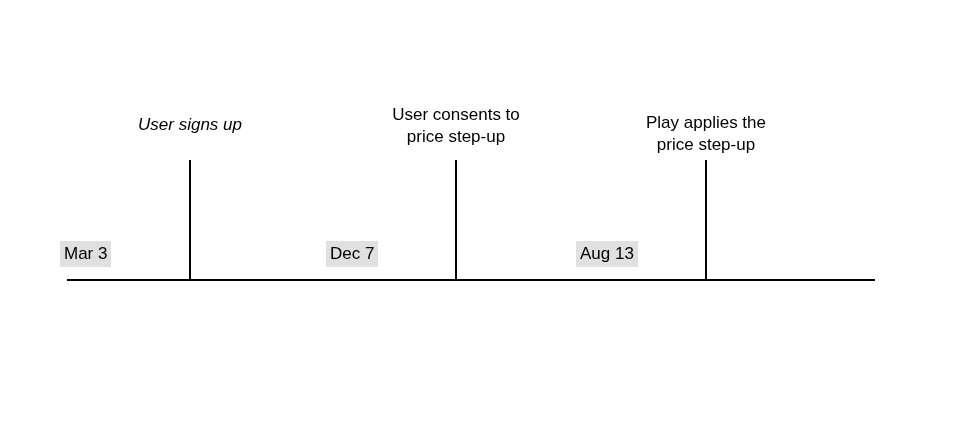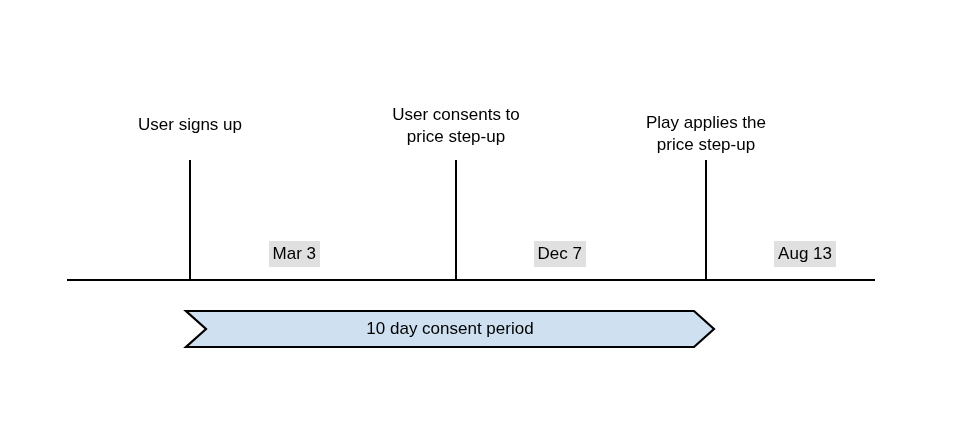--- a/index.html
+++ b/index.html
@@ -50,35 +50,35 @@
     text-align: center;
     font-size: 17px;
     line-height: 22px;
     color: #000000;
     white-space: pre-line;
   }
   .event-date-wrap {
     position: absolute;
     width: 260px;
     left: -130px;
-    text-align: right;
+    text-align: left;
   }
   .event-date {
     display: inline-block;
     background: #e0e0e0;
     font-size: 17px;
     line-height: 21px;
     padding: 2px 4px 3px 4px;
     color: #000000;
   }
 
   
   #marker-signup         { left: 190px; }
   #marker-signup .event-tick    { top: 160px; height: 119px; }
-  #marker-signup .event-caption { top: 114px; }
+  #marker-signup .event-caption { top: 114px; font-style: italic; }
   #marker-signup .event-date-wrap { top: 241px; }
 
   
   #marker-consent        { left: 456px; }
   #marker-consent .event-tick    { top: 160px; height: 119px; }
   #marker-consent .event-caption { top: 104px; }
   #marker-consent .event-date-wrap { top: 241px; }
 
   
   #marker-applied        { left: 706px; }
@@ -140,20 +140,14 @@
 
   <div class="event-marker" id="marker-applied">
     <div class="event-caption">Play applies the
 price step-up</div>
     <div class="event-tick"></div>
     <div class="event-date-wrap">
       <span class="event-date">Aug 13</span>
     </div>
   </div>
 
-  <div class="period-banner">
-    <svg viewBox="0 0 528 36" preserveAspectRatio="none">
-      <polygon points="0,0 508,0 528,18 508,36 0,36 20,18" fill="#cfe0f1" stroke="#000000" stroke-width="2.2" stroke-linejoin="miter"></polygon>
-    </svg>
-    <div class="period-banner-label">10 day consent period</div>
-  </div>
 
 </div>
 
 </body></html>

